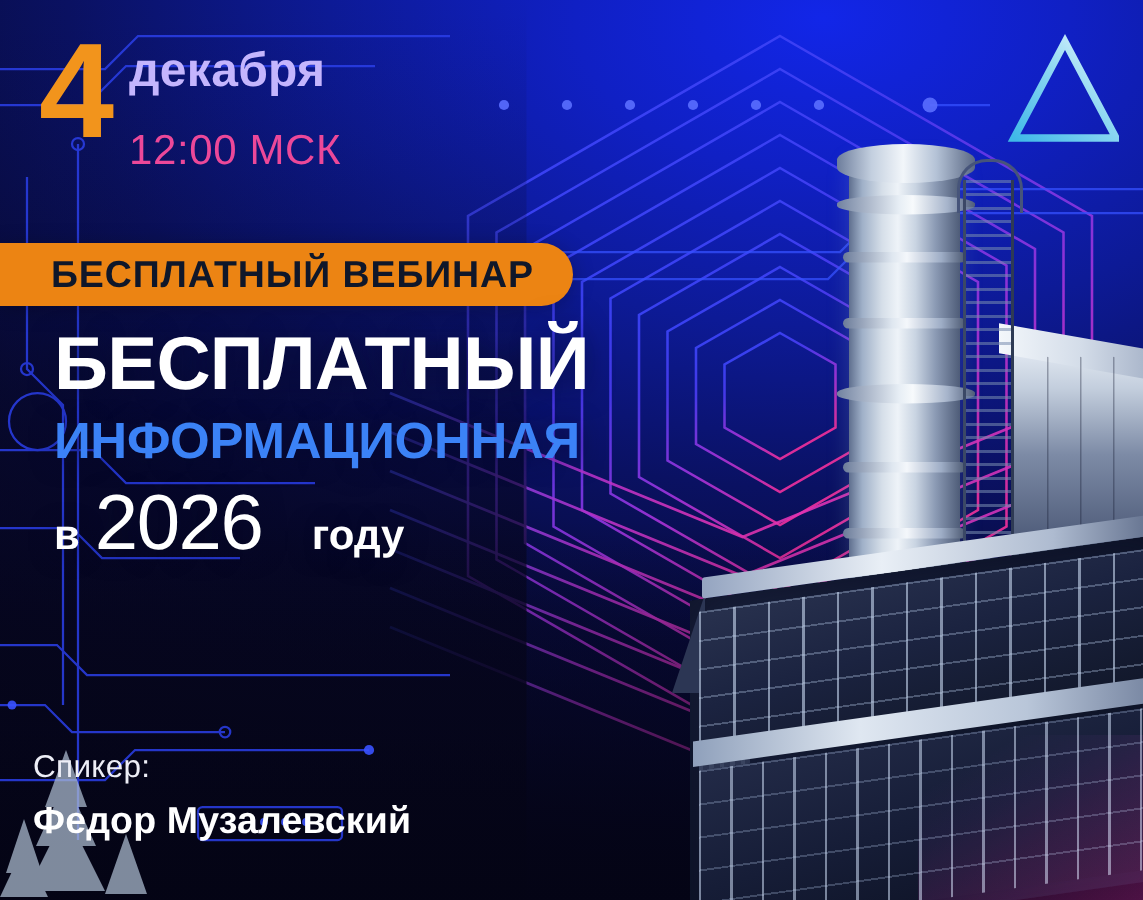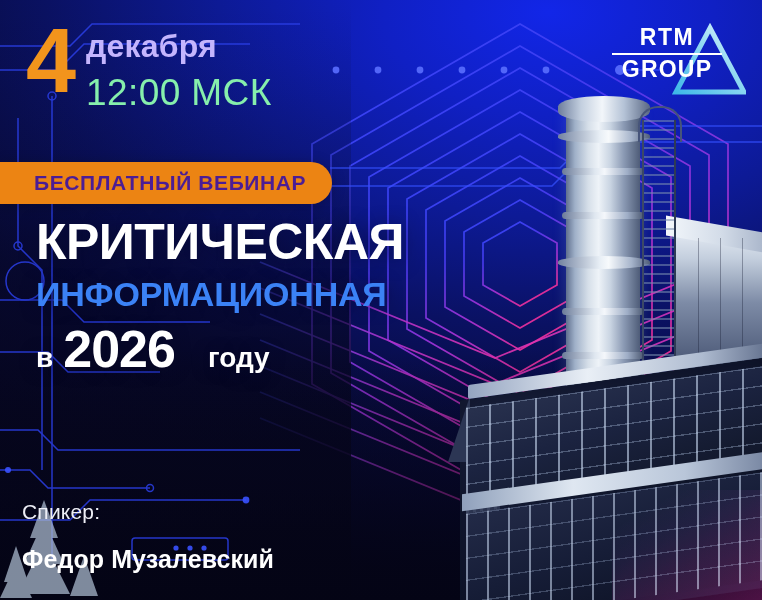--- a/index.html
+++ b/index.html
@@ -149,22 +149,22 @@
   .big-day{
     font-size:90px;line-height:.88;font-weight:700;
     color:#f2941c;letter-spacing:-2px;
   }
   .date-right{margin-left:12px;padding-top:8px;}
   .month{
     font-size:32px;line-height:1;font-weight:700;color:#c4b5fd;
     letter-spacing:.2px;
   }
   .time{
-    font-size:37px;line-height:1;font-weight:400;color:#86efac;
-    margin-top:12px;letter-spacing:.4px;
+    font-size:28px;line-height:1;font-weight:400;color:#ec4899;
+    margin-top:24px;letter-spacing:.4px;
   }
 
   
   .logo{position:absolute;right:16px;top:22px;width:140px;height:76px;}
   .logo-txt{
     position:absolute;left:6px;top:4px;width:110px;
     color:#fff;text-align:center;z-index:3;
   }
   .logo-rtm{font-size:23px;font-weight:700;letter-spacing:1.5px;line-height:1;}
   .logo-rule{height:2px;background:#fff;margin:4px 0 3px 0;}
@@ -173,47 +173,47 @@
   
   .badge{
     position:absolute;left:0;top:162px;
     height:42px;padding:0 26px 0 34px;
     display:flex;align-items:center;
     background:#ec8413;
     border-radius:0 24px 24px 0;
     box-shadow:0 2px 14px rgba(0,0,0,.25);
   }
   .badge span{
-    color:#4c1d95;font-size:21px;font-weight:700;letter-spacing:.6px;
+    color:#0f172a;font-size:25px;font-weight:700;letter-spacing:.6px;
     white-space:nowrap;
   }
 
   
   .headline{position:absolute;left:36px;top:218px;width:560px;}
   .hl1{
     font-size:50px;line-height:.98;font-weight:700;color:#fff;
     letter-spacing:-.5px;text-shadow:0 2px 18px rgba(8,10,40,.55);
   }
   .hl2,.hl3{
     font-size:34px;line-height:1.12;font-weight:700;color:#3b82f6;
     letter-spacing:-.2px;text-shadow:0 2px 16px rgba(8,10,40,.55);
   }
   .hl2{margin-top:8px;}
   .hl4{
     margin-top:6px;display:flex;align-items:baseline;color:#fff;
     text-shadow:0 2px 16px rgba(8,10,40,.55);
   }
   .hl4 .w-small{font-size:28px;font-weight:700;}
-  .hl4 .w-year{font-size:52px;font-weight:700;margin:0 9px 0 10px;letter-spacing:-1px;}
+  .hl4 .w-year{font-size:52px;font-weight:400;margin:0 9px 0 10px;letter-spacing:-1px;}
   .hl4 .w-god{font-size:28px;font-weight:700;margin-left:24px;}
 
   
   .speaker{position:absolute;left:22px;top:500px;}
   .sp-label{font-size:21px;font-weight:400;color:#edeef6;letter-spacing:.2px;}
-  .sp-name{font-size:25px;font-weight:700;color:#ffffff;margin-top:21px;letter-spacing:.1px;}
+  .sp-name{font-size:25px;font-weight:700;color:#ffffff;margin-top:9px;letter-spacing:.1px;}
 </style>
 </head>
 <body>
 
 <div class="poster">
 
   <div class="bg-base"></div>
 
   <svg class="hexsvg" viewBox="0 0 560 560">
     <defs>
@@ -361,33 +361,28 @@
       <svg style="position:absolute;left:0;top:0;width:140px;height:76px;" viewBox="0 0 140 76">
         <defs>
           <linearGradient id="trg" x1="0" y1="1" x2="1" y2="0">
             <stop offset="0%" stop-color="#3fb8e8"></stop>
             <stop offset="55%" stop-color="#8fd8f2"></stop>
             <stop offset="100%" stop-color="#eaf8ff"></stop>
           </linearGradient>
         </defs>
         <polygon points="104,6 138,70 70,70" fill="none" stroke="url(#trg)" stroke-width="5"></polygon>
       </svg>
-      <div class="logo-txt">
-        <div class="logo-rtm">RTM</div>
-        <div class="logo-rule"></div>
-        <div class="logo-group">GROUP</div>
-      </div>
     </div>
 
     <div class="badge">
       <span>БЕСПЛАТНЫЙ  ВЕБИНАР</span>
     </div>
 
     <div class="headline">
-      <div class="hl1">КРИТИЧЕСКАЯ</div>
+      <div class="hl1">БЕСПЛАТНЫЙ</div>
       <div class="hl2">ИНФОРМАЦИОННАЯ</div>
       <div class="hl4">
         <span class="w-small">в</span>
         <span class="w-year">2026</span>
         <span class="w-god">году</span>
       </div>
     </div>
 
     <div class="speaker">
       <div class="sp-label">Спикер:</div>

